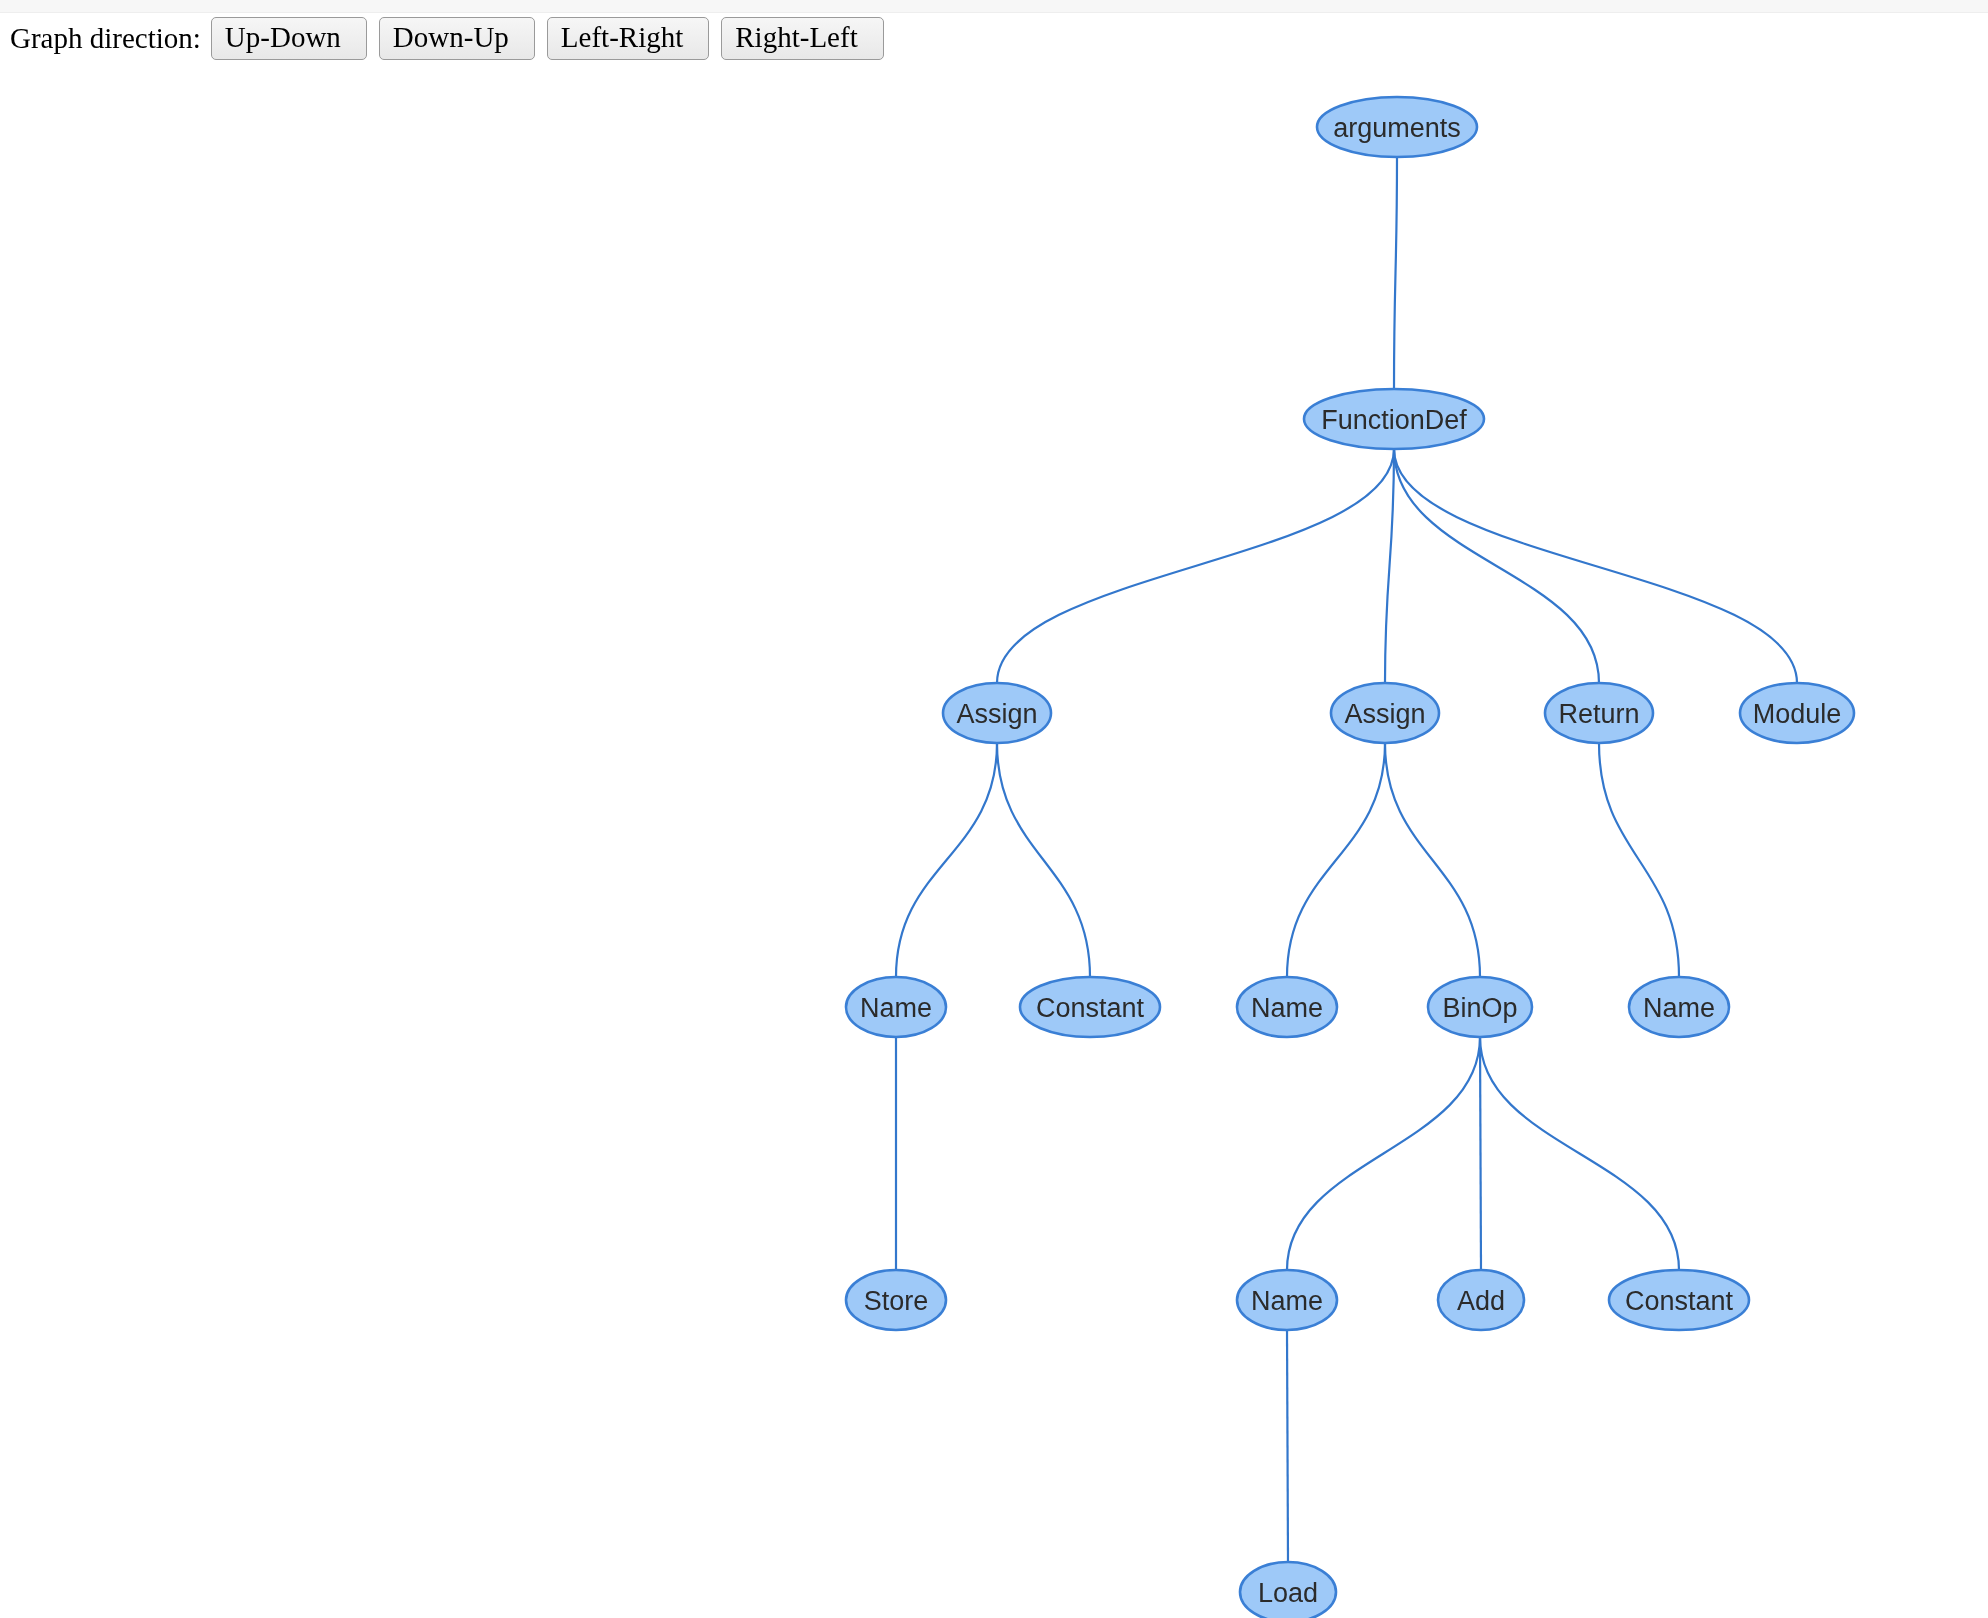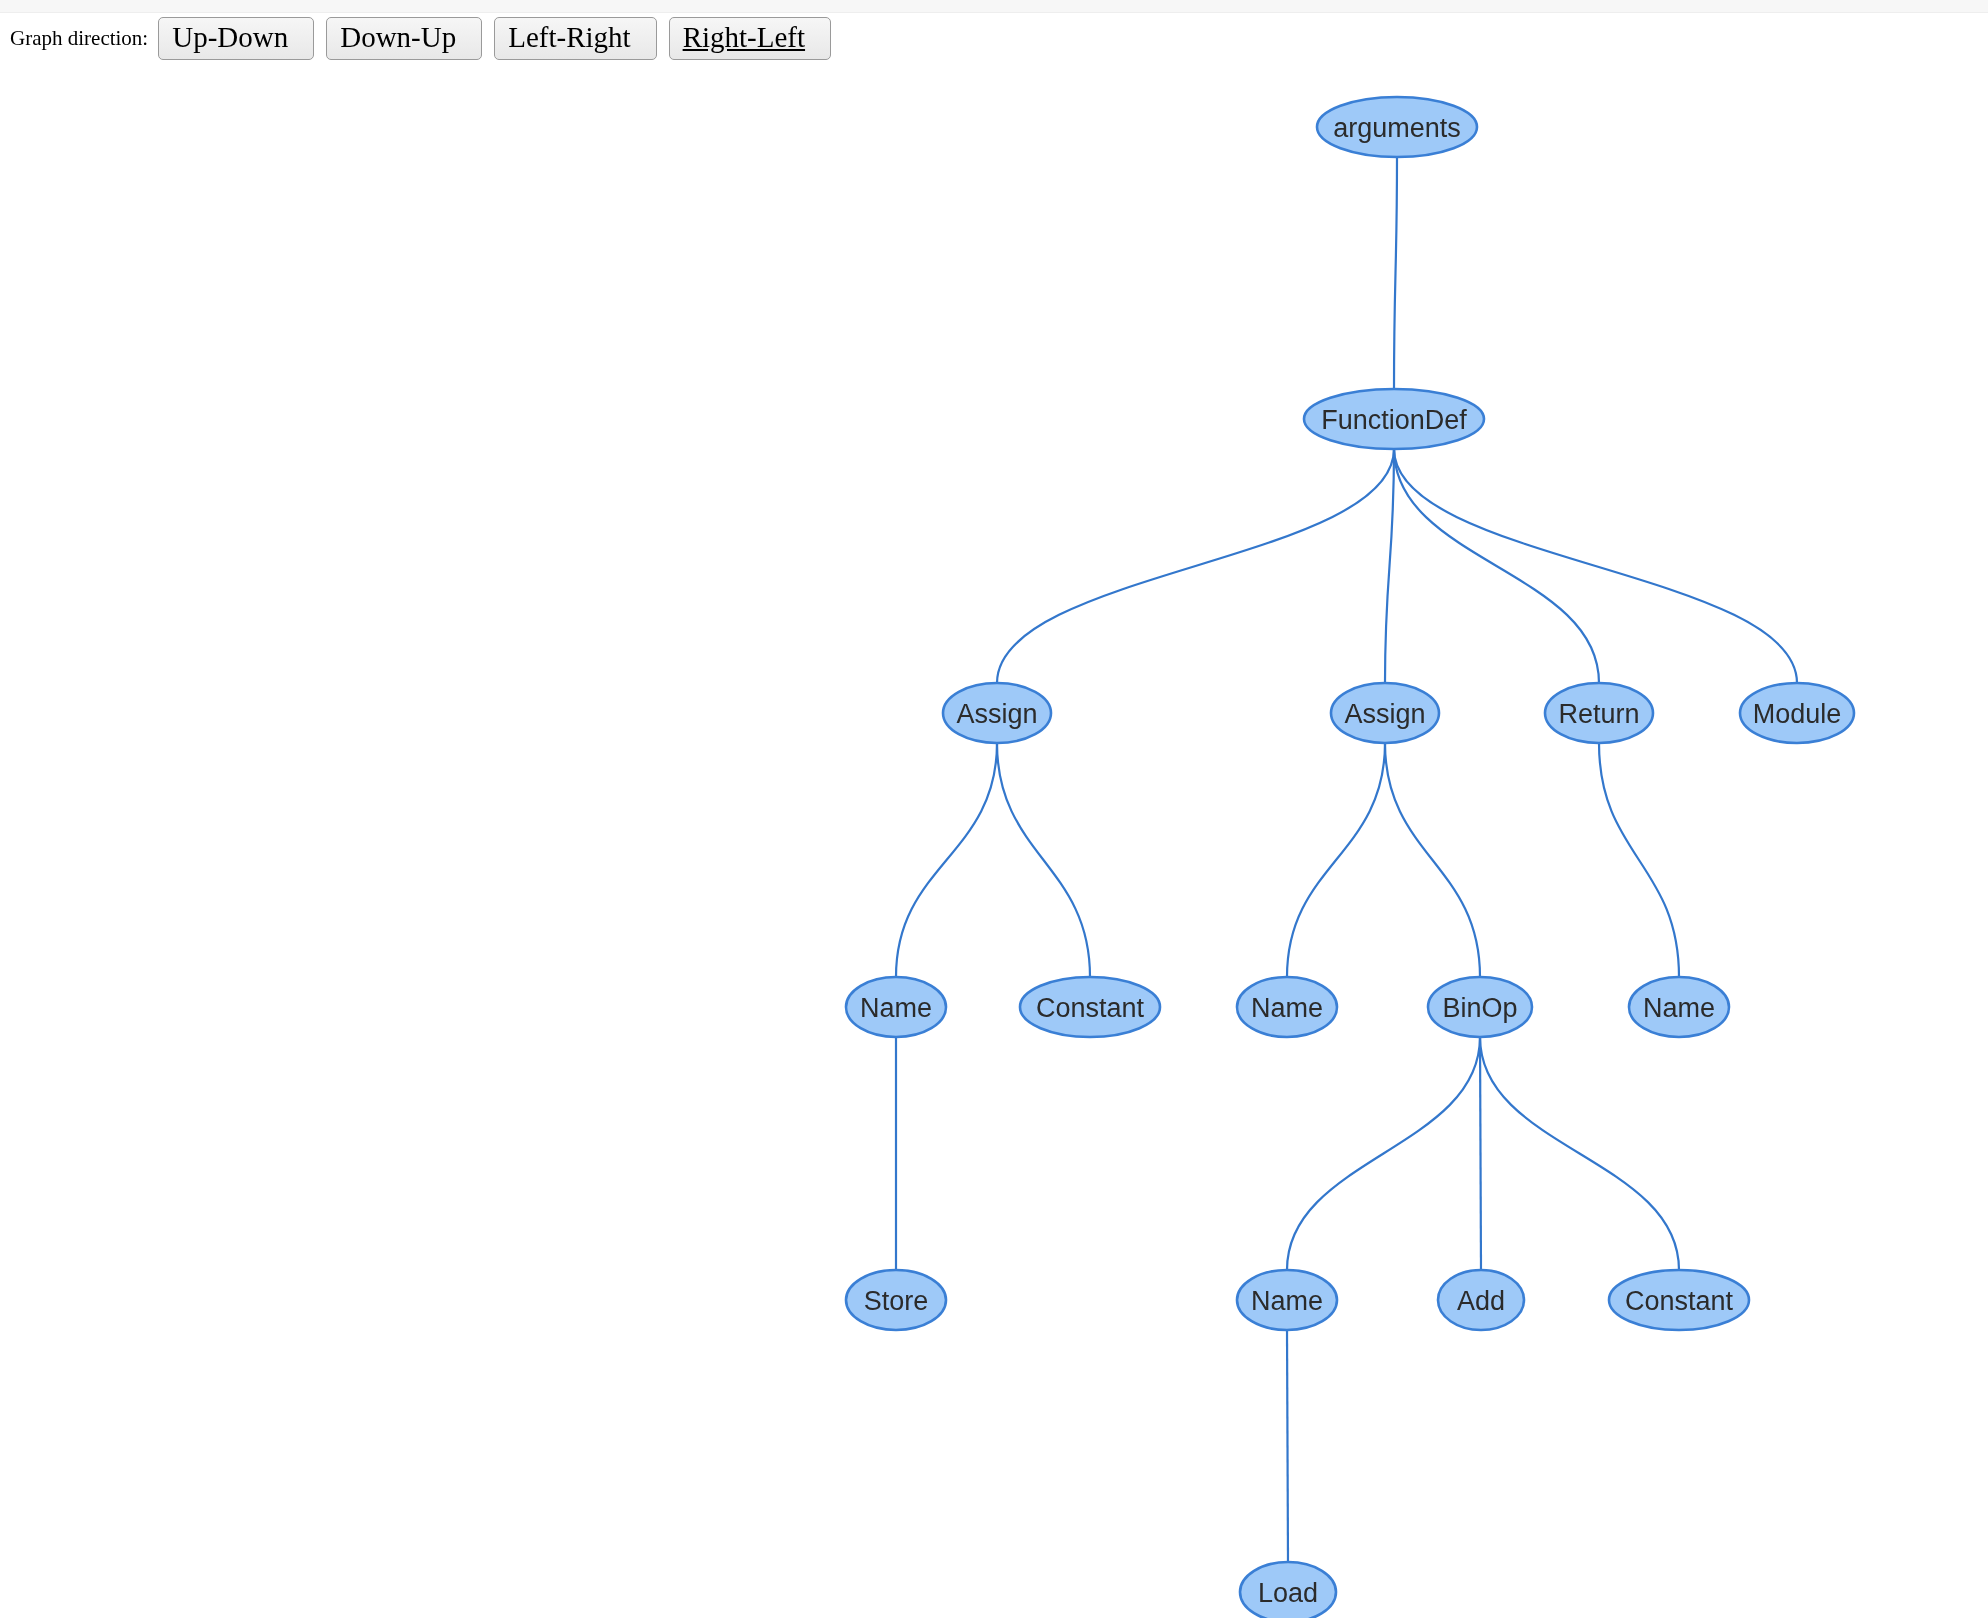--- a/index.html
+++ b/index.html
@@ -34,40 +34,40 @@
     top: 16px;
     left: 10px;
     height: 44px;
     display: flex;
     align-items: center;
     gap: 0px;
     white-space: nowrap;
   }
   #toolbar-label {
     font-family: "Liberation Serif", "DejaVu Serif", serif;
-    font-size: 21px;
+    font-size: 29px;
     color: #000000;
     margin-right: 10px;
     line-height: 1;
   }
   .dir-button {
     font-family: "Liberation Serif", "DejaVu Serif", serif;
     font-size: 29px;
     line-height: 1;
     color: #000000;
     background: #efefef;
     background: linear-gradient(#f6f6f6, #e8e8e8);
     border: 1px solid #9a9a9a;
     border-radius: 5px;
     padding: 5px 25px 7px 13px;
     margin-right: 12px;
     cursor: pointer;
     box-sizing: border-box;
   }
-  .dir-button:last-child { margin-right: 0; text-decoration: underline; }
+  .dir-button:last-child { margin-right: 0; }
 
   
   #graph-canvas {
     position: absolute;
     top: 0;
     left: 0;
     width: 1988px;
     height: 1618px;
     pointer-events: none;
   }

